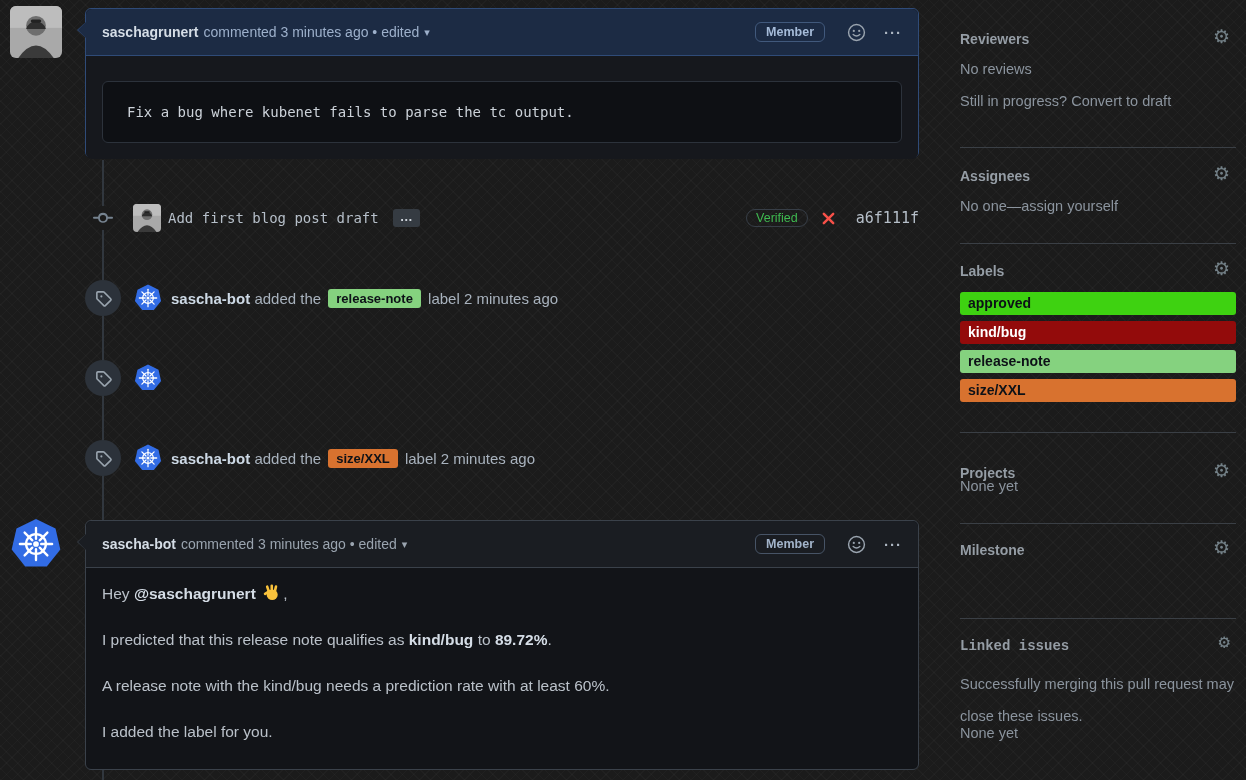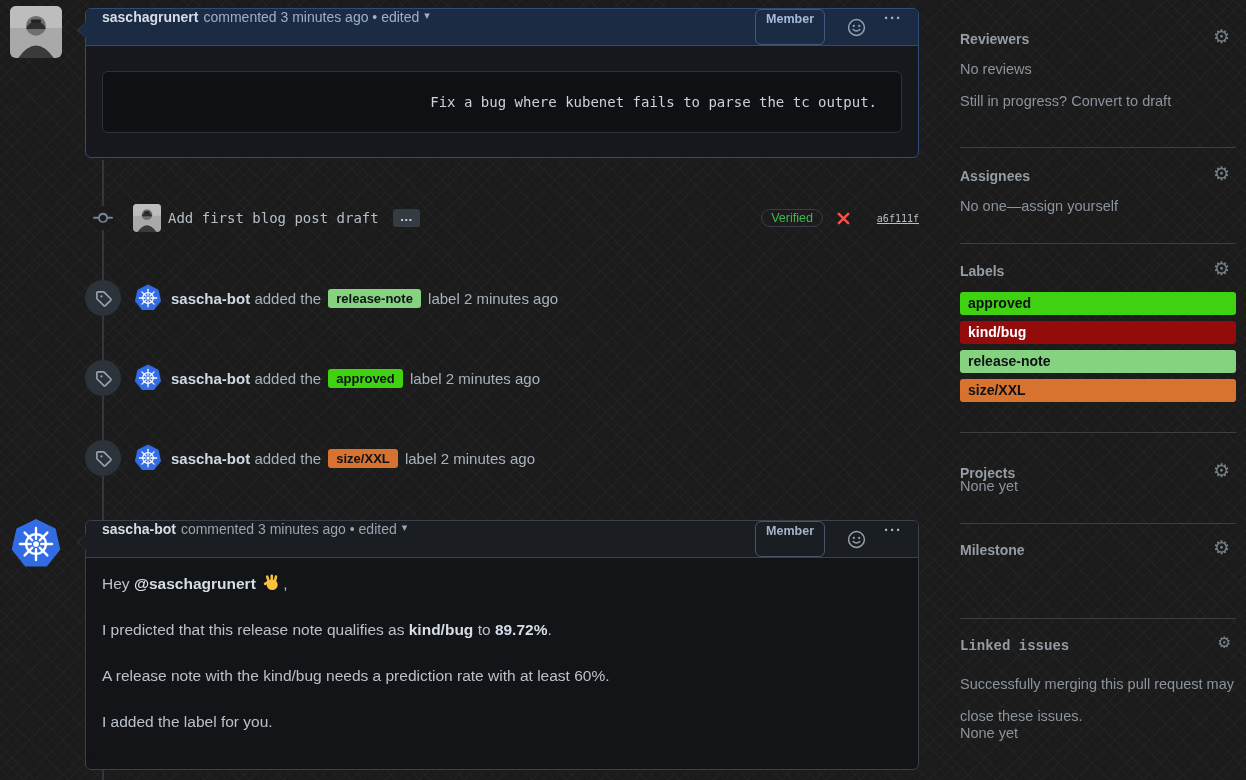--- a/index.html
+++ b/index.html
@@ -19,40 +19,40 @@
 
   
   .avatar-lg { width:52px; height:52px; border-radius:6px; overflow:hidden; display:block; }
   .avatar-sm { width:28px; height:28px; border-radius:4px; overflow:hidden; display:block; }
   .k8s-lg { width:52px; height:52px; display:block; }
   .k8s-sm { width:28px; height:28px; display:block; }
 
   
   .comment { position:absolute; left:85px; width:834px; border:1px solid #3a414a; border-radius:6px; z-index:2; background:#121418; }
   .comment.highlight { border-color:#2f4b78; background:#16181d; }
-  .c-header { height:37px; display:flex; padding:0 16px; border-radius:6px 6px 0 0;
+  .c-header { height:47px; display:flex; align-items:center; padding:0 16px; border-radius:6px 6px 0 0;
               border-bottom:1px solid #3a414a; background:#1a1d22; position:relative; font-size:14px; color:#9aa4af; }
   .comment.highlight .c-header { background:#1c2b44; border-bottom-color:#2f4b78; color:#9db0cb; }
   .c-header .author { font-weight:bold; color:#d5dde6; margin-right:5px; }
   .c-header .caret { margin-left:5px; font-size:11px; }
   .c-spacer { flex:1; }
   .member-badge { border:1px solid #475466; border-radius:6px; padding:2px 10px; font-size:12.5px; font-weight:bold; color:#a3b4ca; }
   .comment.highlight .member-badge { border-color:#41597c; color:#a5bbd8; }
   .hdr-icon { margin-left:20px; display:flex; align-items:center; color:#9aa4af; }
   .kebab { font-weight:900; font-size:15px; letter-spacing:1px; margin-left:18px; color:#adb7c2; cursor:pointer; }
 
   
   .bubble-caret, .bubble-caret-border { position:absolute; width:0; height:0; top:13px;
       border-top:8px solid transparent; border-bottom:8px solid transparent; }
   .bubble-caret-border { left:-9px; border-right:9px solid #3a414a; }
   .bubble-caret { left:-8px; border-right:8px solid #1a1d22; }
   .comment.highlight .bubble-caret-border { border-right-color:#2f4b78; }
   .comment.highlight .bubble-caret { border-right-color:#1c2b44; }
 
-  .c-body1 { padding:25px 16px 16px 16px; background:#16181d; border-radius:0 0 6px 6px;text-align:right; }
+  .c-body1 { padding:25px 16px 16px 16px; background:#16181d; border-radius:0 0 6px 6px; }
   .codeblock { background:#0e1014; border:1px solid #2c323b; border-radius:6px; padding:20px 24px;
                font-family:"DejaVu Sans Mono", monospace; font-size:14px; color:#ccd2d9; line-height:20px; }
 
   .c-body2 { padding:14px 16px 2px 16px; background:#121418; border-radius:0 0 6px 6px;
              font-size:15.5px; color:#bac1c9; }
   .c-body2 p { margin:0 0 22px 0; line-height:24px; }
   .c-body2 strong { color:#d5dde6; }
   .wave { display:inline-block; vertical-align:-3px; margin:0 2px; }
 
   
@@ -62,21 +62,21 @@
   .evt-avatar { margin-left:13px; flex:0 0 auto; }
   .evt-text { margin-left:9px; font-size:15px; color:#a8b2bd; white-space:nowrap; }
   .evt-text .author { font-weight:bold; color:#cdd9e5; }
   .evt-label { display:inline-block; padding:2px 8px; border-radius:3px; font-size:13px; font-weight:bold; margin:0 3px; vertical-align:1px; }
 
   .commit-msg { margin-left:7px; font-family:"DejaVu Sans Mono", monospace; font-size:14px; color:#b6bfc9; white-space:nowrap; }
   .more-btn { margin-left:14px; background:#353b42; color:#cdd3da; border-radius:3px; padding:0 7px; height:18px; line-height:15px;
               font-weight:bold; font-size:13px; cursor:pointer; }
   .verified-badge { margin-left:auto; border:1px solid #373e47; border-radius:2em; padding:1px 9px; font-size:12.5px; color:#3fb950; }
   .status-x { margin-left:13px; display:flex; align-items:center; }
-  .sha { margin-left:26px; font-family:"DejaVu Sans Mono", monospace; font-size:10px; color:#b6bfc9;text-decoration:underline; }
+  .sha { margin-left:20px; font-family:"DejaVu Sans Mono", monospace; font-size:15px; color:#b6bfc9; }
 
   
   .sb-line { position:absolute; left:960px; width:276px; }
   .sb-title { font-size:14px; font-weight:bold; color:#959da5; }
   .sb-text { font-size:14.5px; color:#8b949e; }
   .sb-gear { position:absolute; right:6px; top:-3px; font-size:19px; color:#738087; cursor:pointer; line-height:1; }
   .sb-divider { position:absolute; left:960px; width:276px; height:1px; background:#3a3f45; }
   .sb-label { position:absolute; left:960px; width:276px; height:23px; border-radius:3px;
               font-size:14px; font-weight:bold; line-height:23px; padding-left:8px; cursor:pointer; }
   .link { cursor:pointer; }
@@ -210,26 +210,20 @@
   <div class="event-row" style="top:360px;">
     <span class="evt-circle">
       <svg viewBox="0 0 16 16" width="17" height="17">
           <use href="#tag-glyph"></use>
         </svg>
     </span>
     <span class="evt-avatar k8s-sm">
       <svg viewBox="0 0 100 100" width="28" height="28">
           <use href="#k8s-logo"></use>
         </svg>
-    </span>
-    <span class="evt-text">
-      <span class="author link">sascha-bot</span>
-      <span>added the</span>
-      <span class="evt-label" style="background:#3ed211;color:#0d1117">approved</span>
-      <span>label 2 minutes ago</span>
     </span>
   </div>
 
   <div class="event-row" style="top:440px;">
     <span class="evt-circle">
       <svg viewBox="0 0 16 16" width="17" height="17">
           <use href="#tag-glyph"></use>
         </svg>
     </span>
     <span class="evt-avatar k8s-sm">

